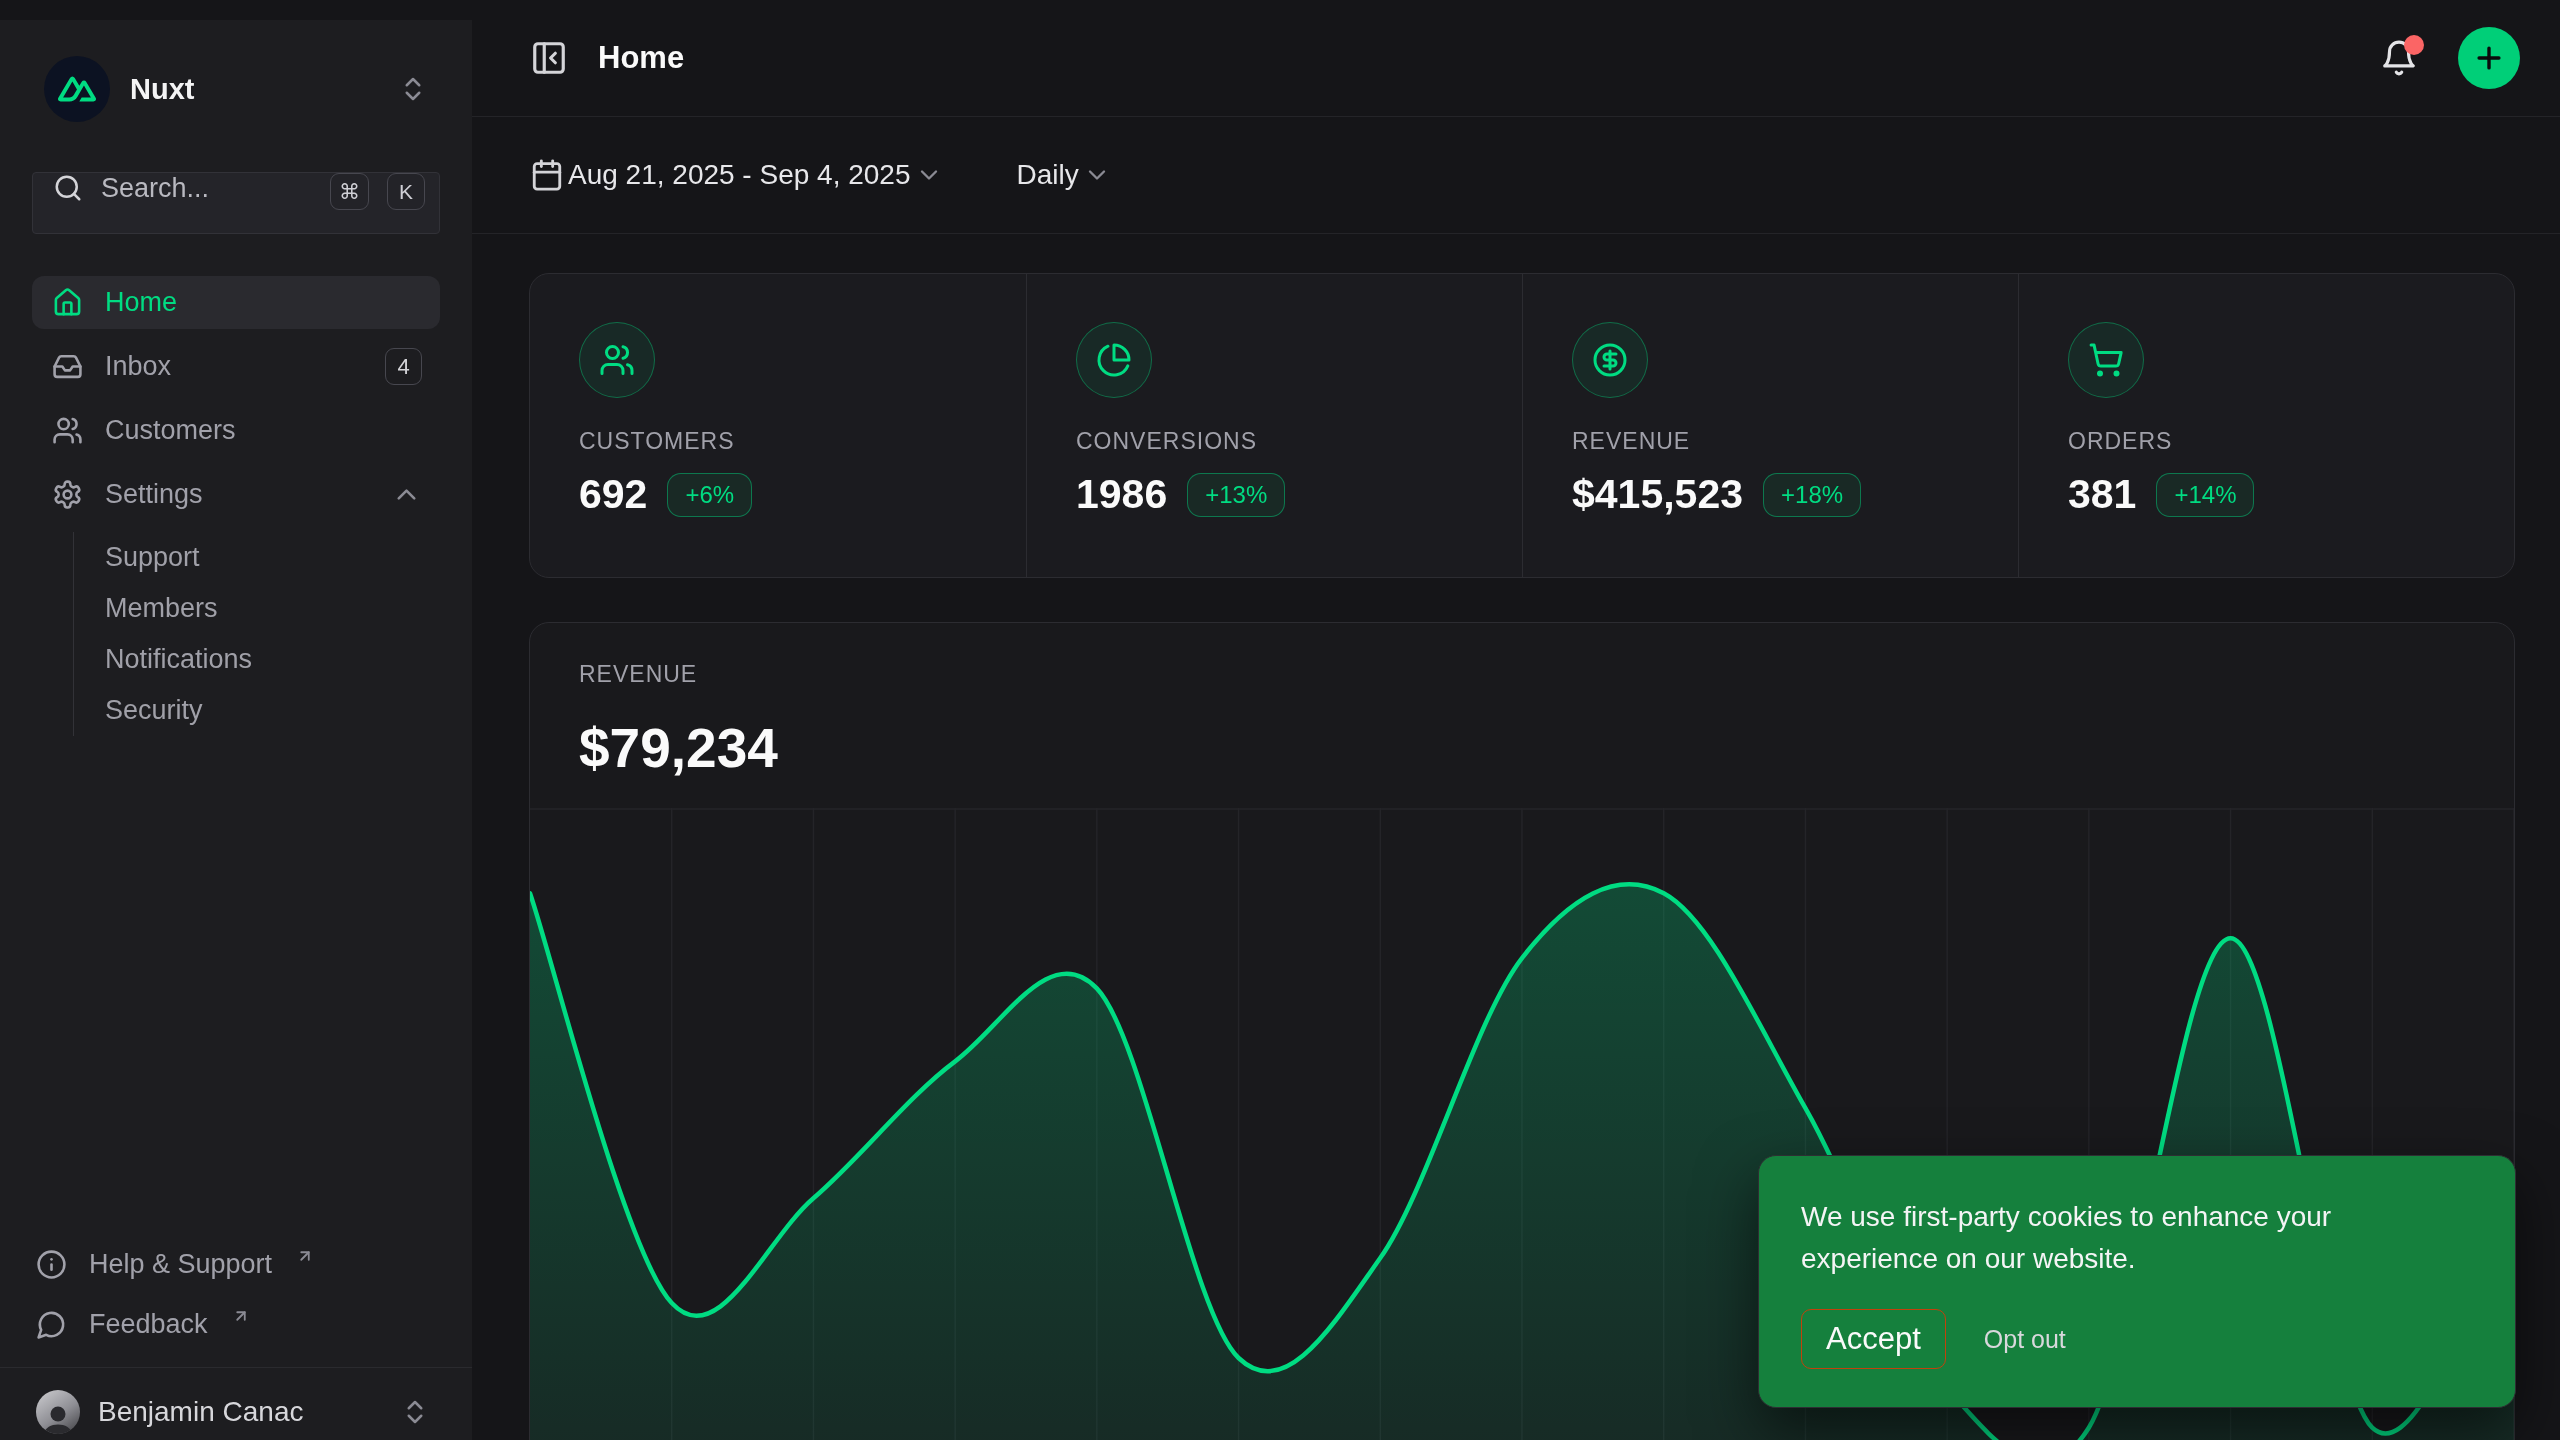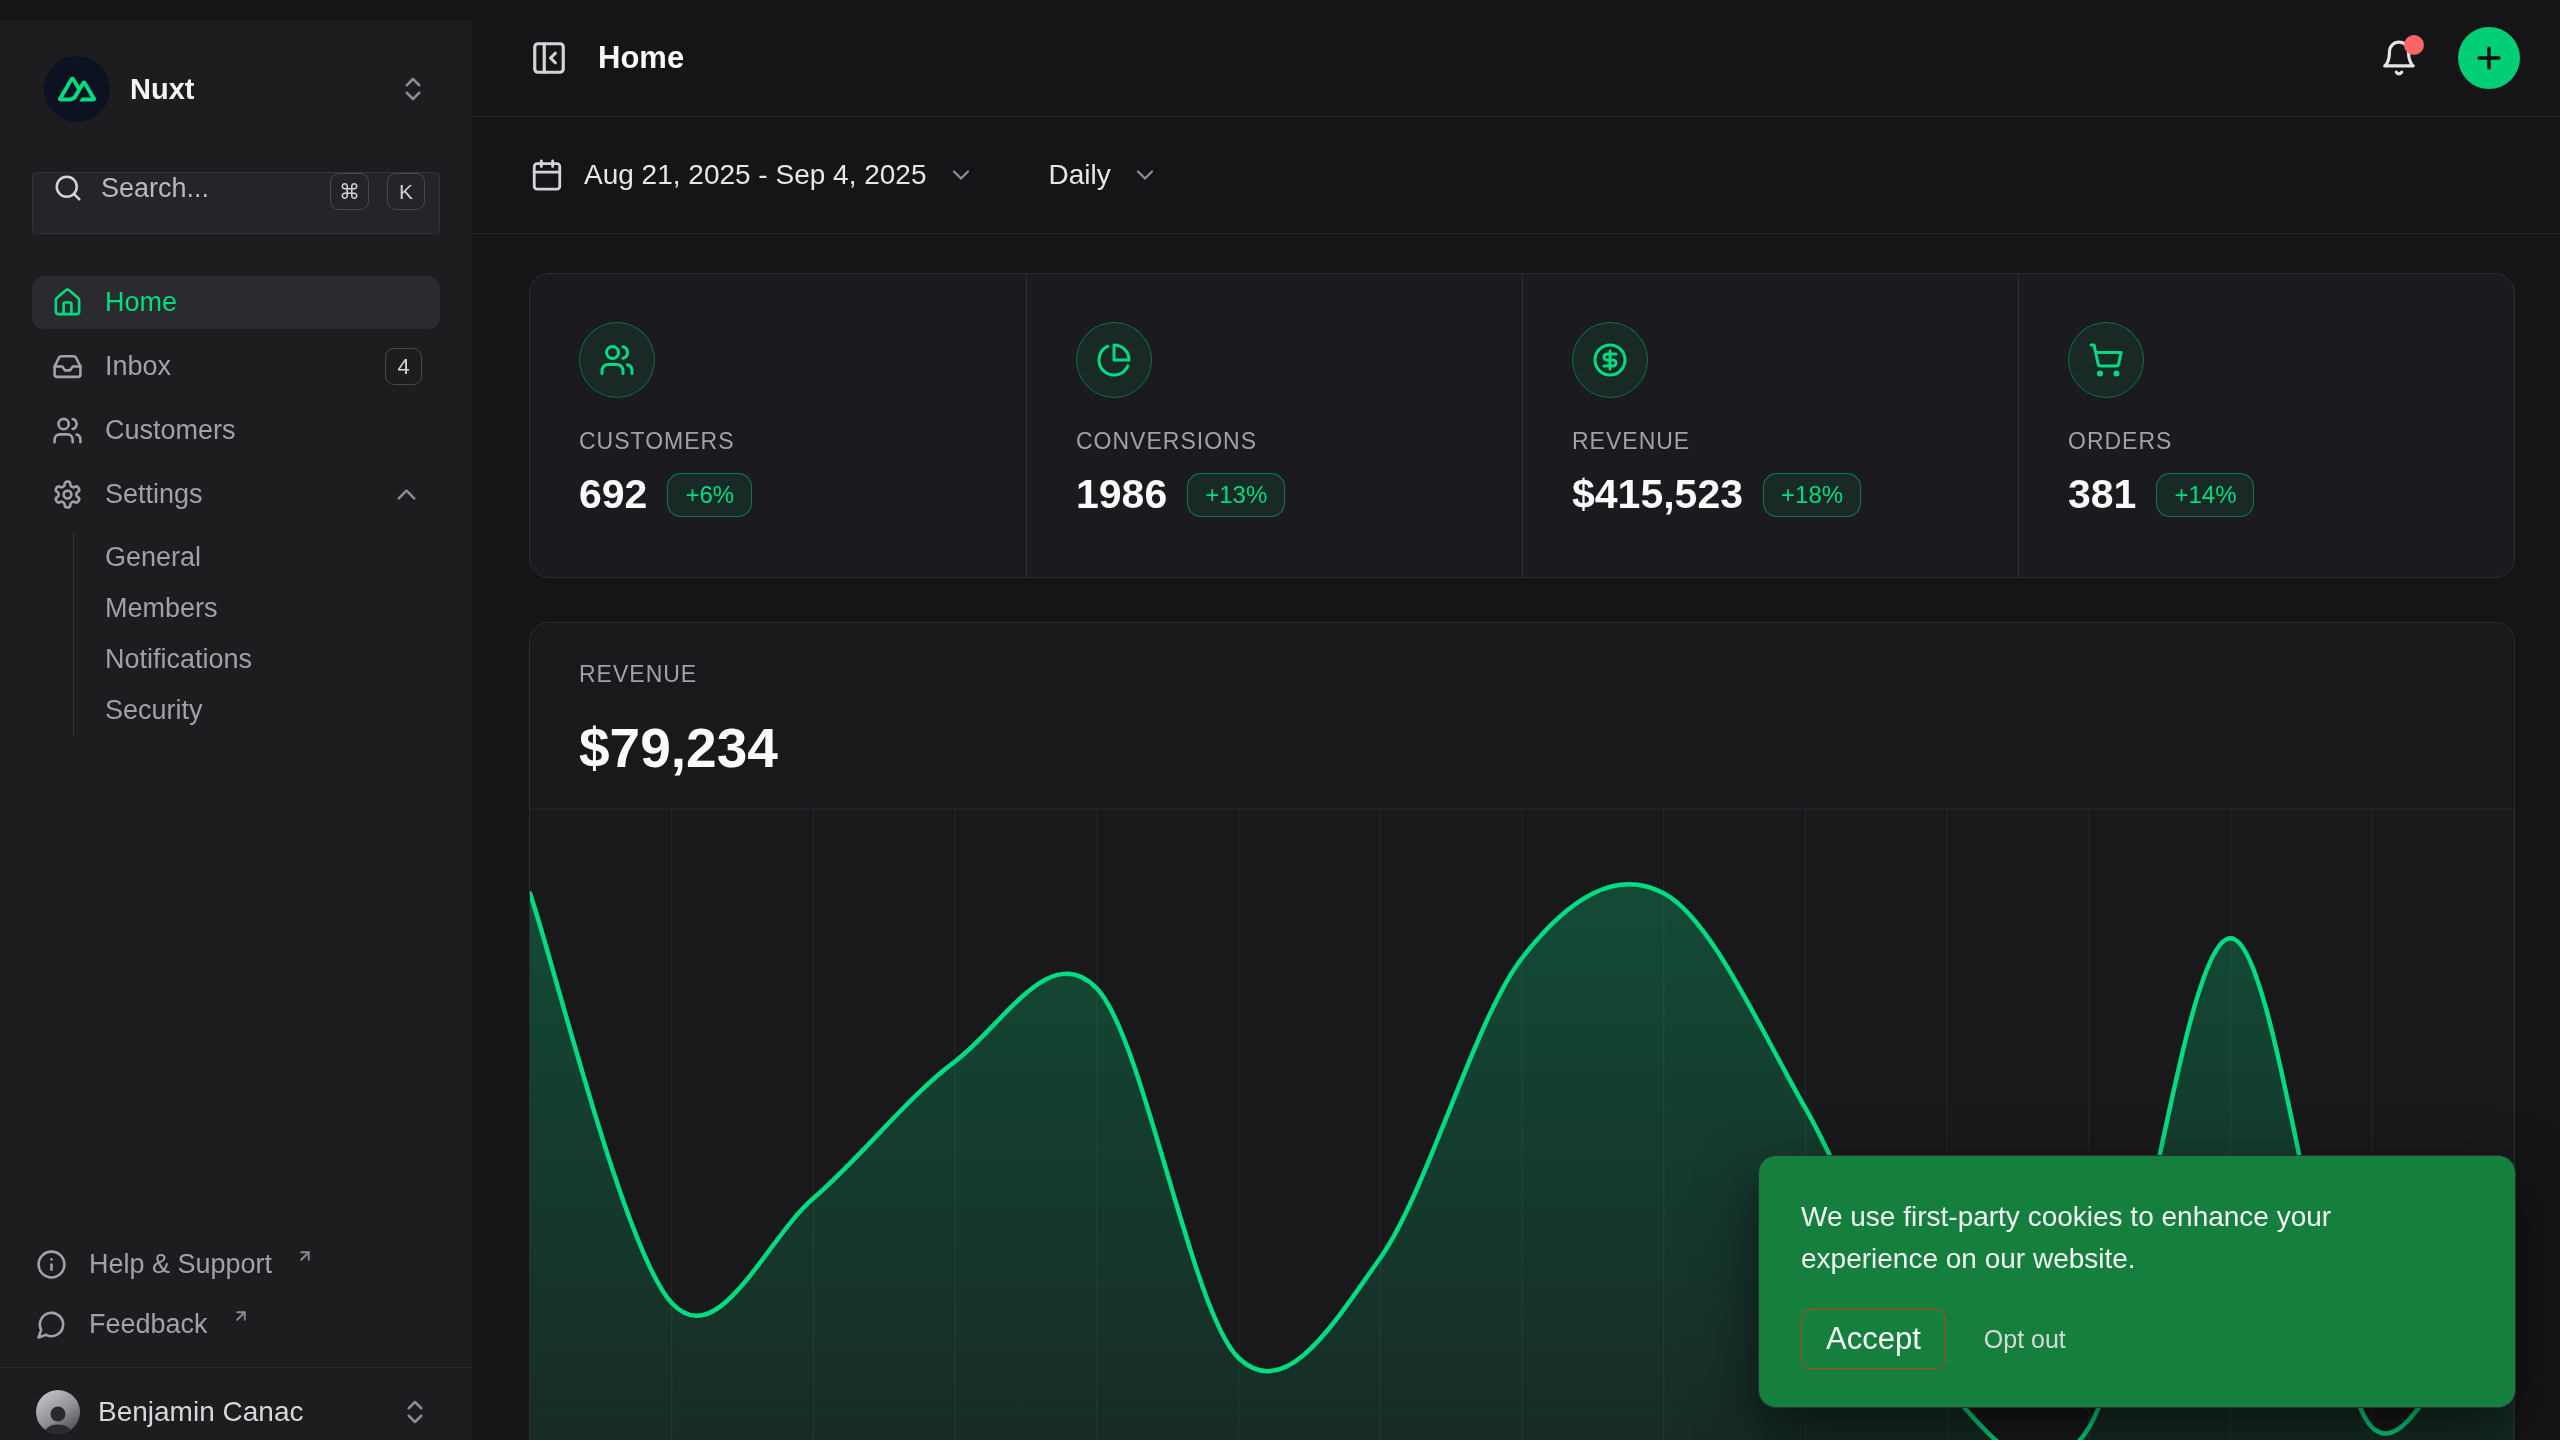--- a/index.html
+++ b/index.html
@@ -68,21 +68,21 @@
   .main { flex:1; display:flex; flex-direction:column; background:#151518; min-width:0; }
   .topbar { height:117px; flex:0 0 117px; border-bottom:1px solid #242428; display:flex; align-items:center; padding:0 40px 0 58px; }
   .collapse-btn { color:#d4d4d8; cursor:pointer; margin-right:30px; display:flex; }
   .page-title { font-size:31px; font-weight:700; color:#fafafa; }
   .topbar-right { margin-left:auto; display:flex; align-items:center; gap:34px; }
   .bell-btn { position:relative; color:#e4e4e7; cursor:pointer; padding:6px; }
   .bell-dot { position:absolute; top:2px; right:0px; width:20px; height:20px; border-radius:50%; background:#fb6565; }
   .add-btn { width:62px; height:62px; border-radius:50%; background:#00cf78; display:flex; align-items:center; justify-content:center; color:#0b0b0c; cursor:pointer; border:none; }
 
   .toolbar { height:117px; flex:0 0 117px; border-bottom:1px solid #242428; display:flex; align-items:center; padding:0 58px; gap:74px; }
-  .tool-group { display:flex; align-items:center; gap:20px; cursor:pointer;justify-content:space-between; }
+  .tool-group { display:flex; align-items:center; gap:4px; cursor:pointer;justify-content:space-between; }
   .tool-group .cal { color:#d4d4d8; }
   .tool-label { font-size:28px; color:#e7e7ea; font-weight:500; }
   .chev { color:#8a8a93; }
 
   .content { flex:1; padding:39px 45px 0 57px; min-height:0; }
 
   .stats { height:305px; background:var(--panel-bg); border:1px solid var(--border); border-radius:20px;
     display:grid; grid-template-columns:1fr 1fr 1fr 1fr; overflow:hidden; }
   .stat-cell { padding:48px 40px 0 49px; cursor:pointer; }
   .stat-cell + .stat-cell { border-left:1px solid var(--border); }
@@ -179,21 +179,21 @@
       <span class="nav-label">Settings</span>
       <span class="spacer"></span>
       <span class="trail">
         <svg width="28" height="28" viewBox="0 0 24 24" fill="none" stroke="currentColor" stroke-width="2" stroke-linecap="round" stroke-linejoin="round">
             <path d="m18 15-6-6-6 6"></path>
           </svg>
       </span>
     </div>
     <div class="submenu">
       <div class="submenu-item">
-          <span>General</span>
+          <span>Support</span>
         </div>
       <div class="submenu-item">
           <span>Members</span>
         </div>
       <div class="submenu-item">
           <span>Notifications</span>
         </div>
       <div class="submenu-item">
           <span>Security</span>
         </div>

